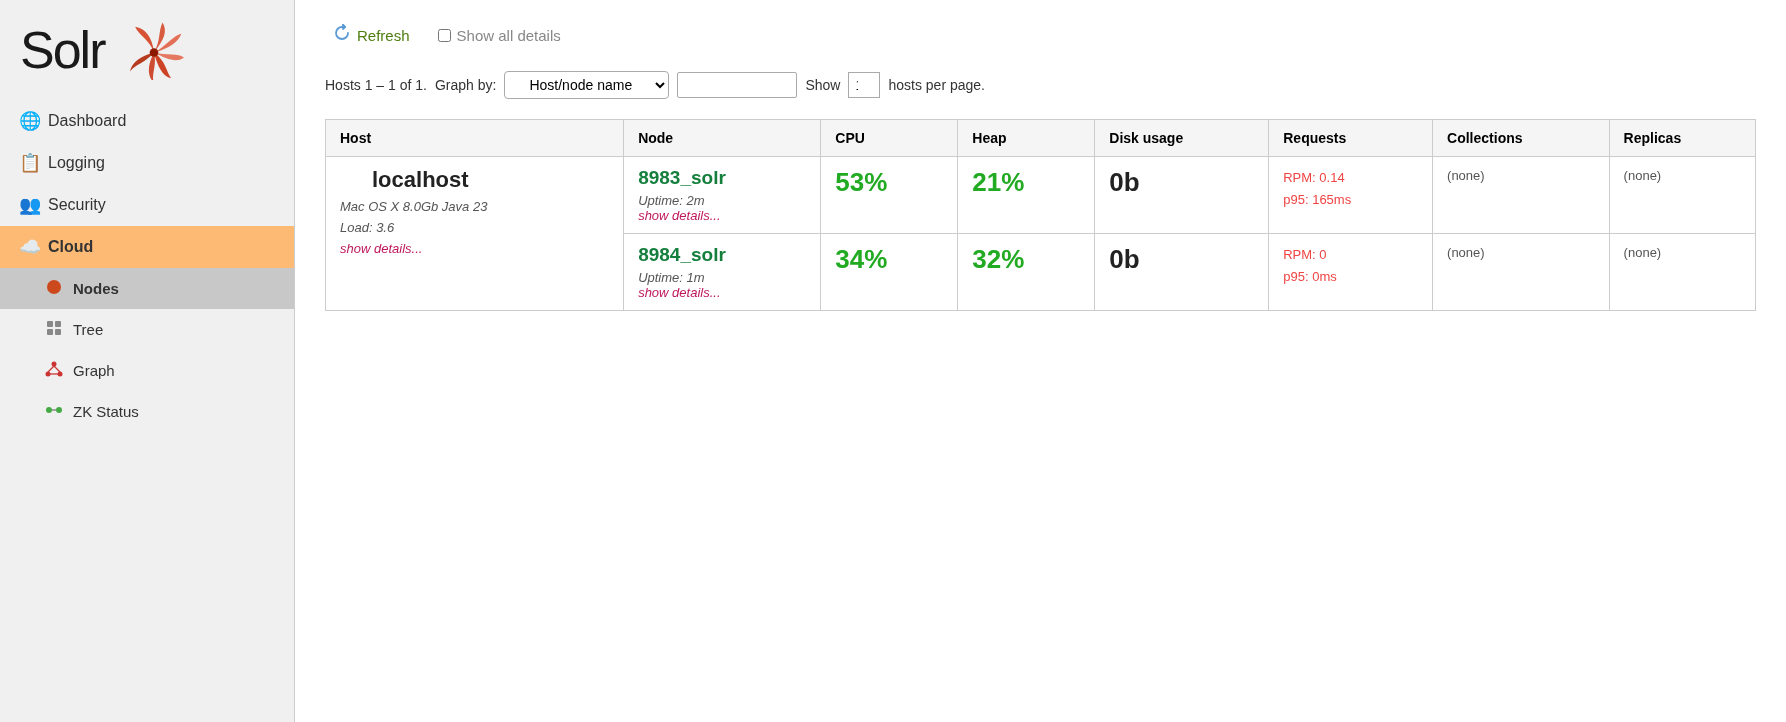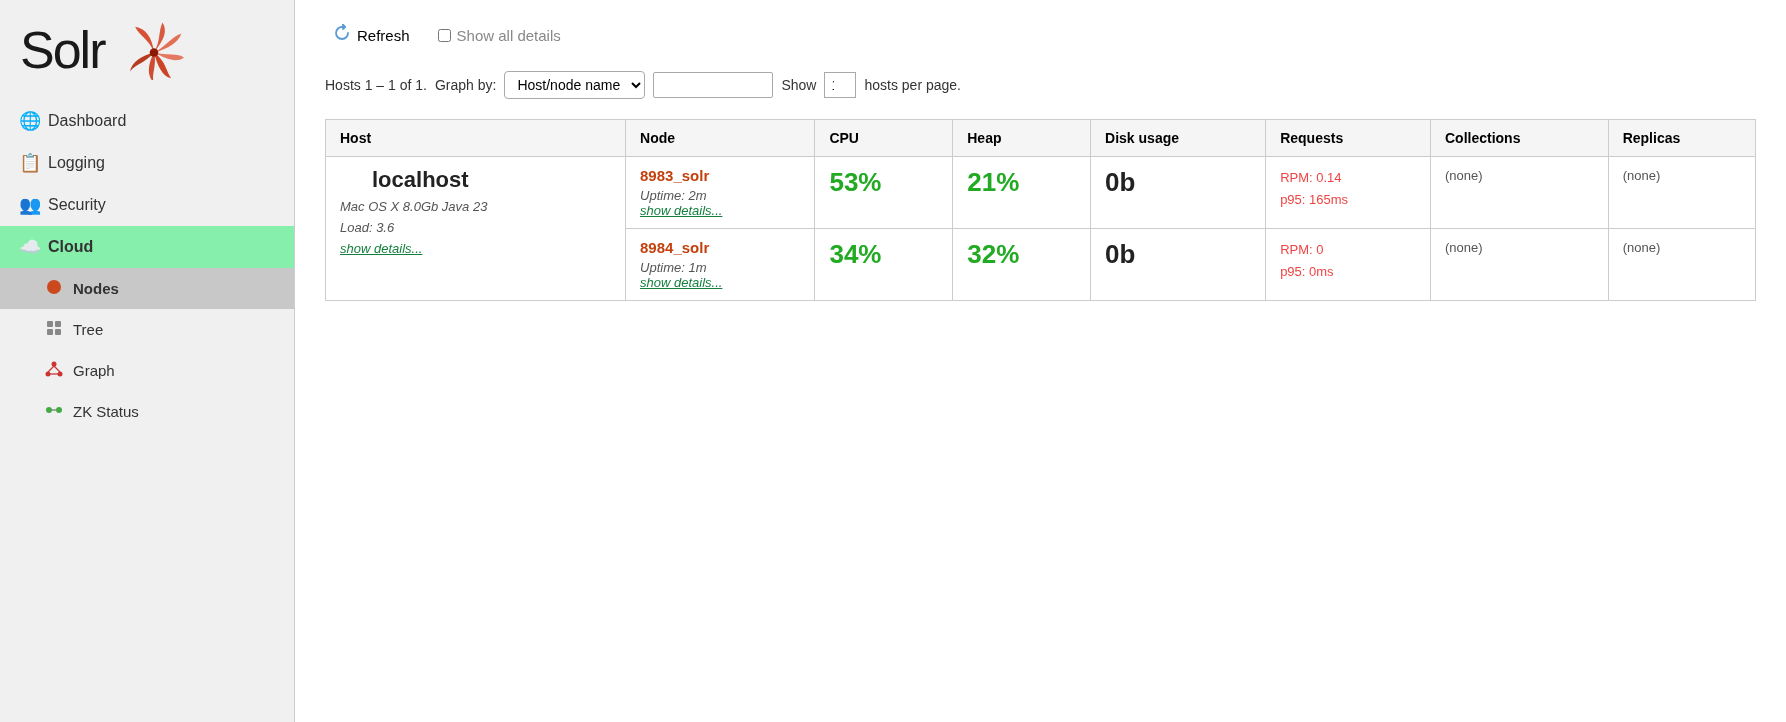--- a/index.html
+++ b/index.html
@@ -47,21 +47,21 @@
       align-items: center;
       gap: 6px;
       padding: 10px 20px;
       cursor: pointer;
       font-size: 16px;
       color: #333;
       text-decoration: none;
     }
 
     .nav-item.active {
-      background: #86efac;
+      background: #fdba74;
       font-weight: bold;
     }
 
     .nav-item .icon { width: 22px; height: 22px; display: inline-flex; align-items: center; justify-content: center; font-size: 18px; }
 
     .sub-nav-item {
       display: flex;
       align-items: center;
       gap: 10px;
       padding: 10px 20px 10px 45px;
@@ -88,21 +88,21 @@
     }
 
     .refresh-btn {
       display: flex;
       align-items: center;
       gap: 6px;
       background: none;
       border: none;
       cursor: pointer;
       font-size: 15px;
-      color: #000000;
+      color: #4d7c0f;
       padding: 4px 8px;
     }
 
     .refresh-icon { font-size: 18px; color: #5b9bd5; }
 
     .show-all-details {
       display: flex;
       align-items: center;
       gap: 6px;
       font-size: 15px;
@@ -116,21 +116,21 @@
     .filter-bar {
       display: flex;
       align-items: center;
       gap: 8px;
       margin-bottom: 20px;
       font-size: 14px;
       color: #333;
     }
 
     .filter-bar select {
-      padding: 4px 8px;
+      padding: 4px 20px;
       border: 1px solid #aaa;
       border-radius: 4px;
       font-size: 14px;
       background: #fff;
       cursor: pointer;
     }
 
     .filter-bar input[type="text"] {
       padding: 4px 8px;
       border: 1px solid #aaa;
@@ -169,23 +169,23 @@
       vertical-align: top;
       font-size: 14px;
     }
 
     .cpu-value { color: #22aa22; font-size: 26px; font-weight: bold; }
     .heap-value { color: #22aa22; font-size: 26px; font-weight: bold; }
     .disk-value { font-size: 26px; font-weight: bold; color: #222; }
 
     .host-name { font-size: 22px; font-weight: bold; color: #222; margin-left: 32px; }
     .host-details { font-size: 13px; color: #555; font-style: italic; line-height: 1.6; margin-top: 4px; }
-    .show-details-link { color: #15803d; cursor: pointer; font-style: italic; font-size: 13px; text-decoration: underline; }
-
-    .node-name { font-weight: bold; font-size: 15px; color: #c2410c; }
+    .show-details-link { color: #be185d; cursor: pointer; font-style: italic; font-size: 13px; }
+
+    .node-name { font-weight: bold; font-size: 19px; color: #15803d; }
     .node-uptime { font-size: 13px; color: #555; font-style: italic; margin-top: 4px; }
 
     .requests-text { font-size: 13px; line-height: 1.7; color: #ef4444; }
     .collections-text { font-size: 13px; color: #555; }
     .replicas-text { font-size: 13px; color: #555; }
 
     
     .nodes-table .sub-row td { border-top: 1px solid #d946ef; }
 
     

